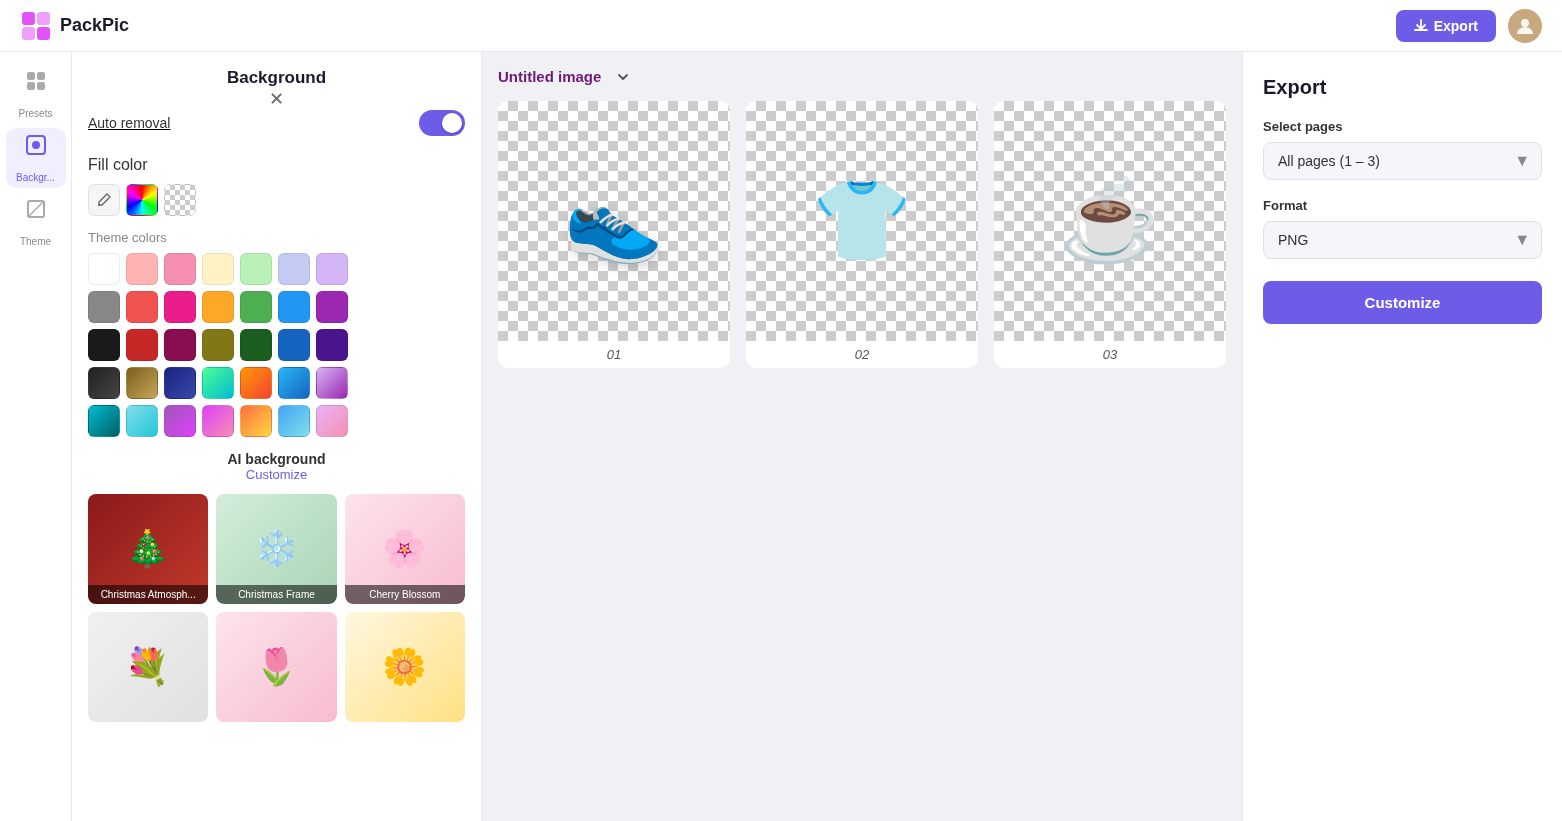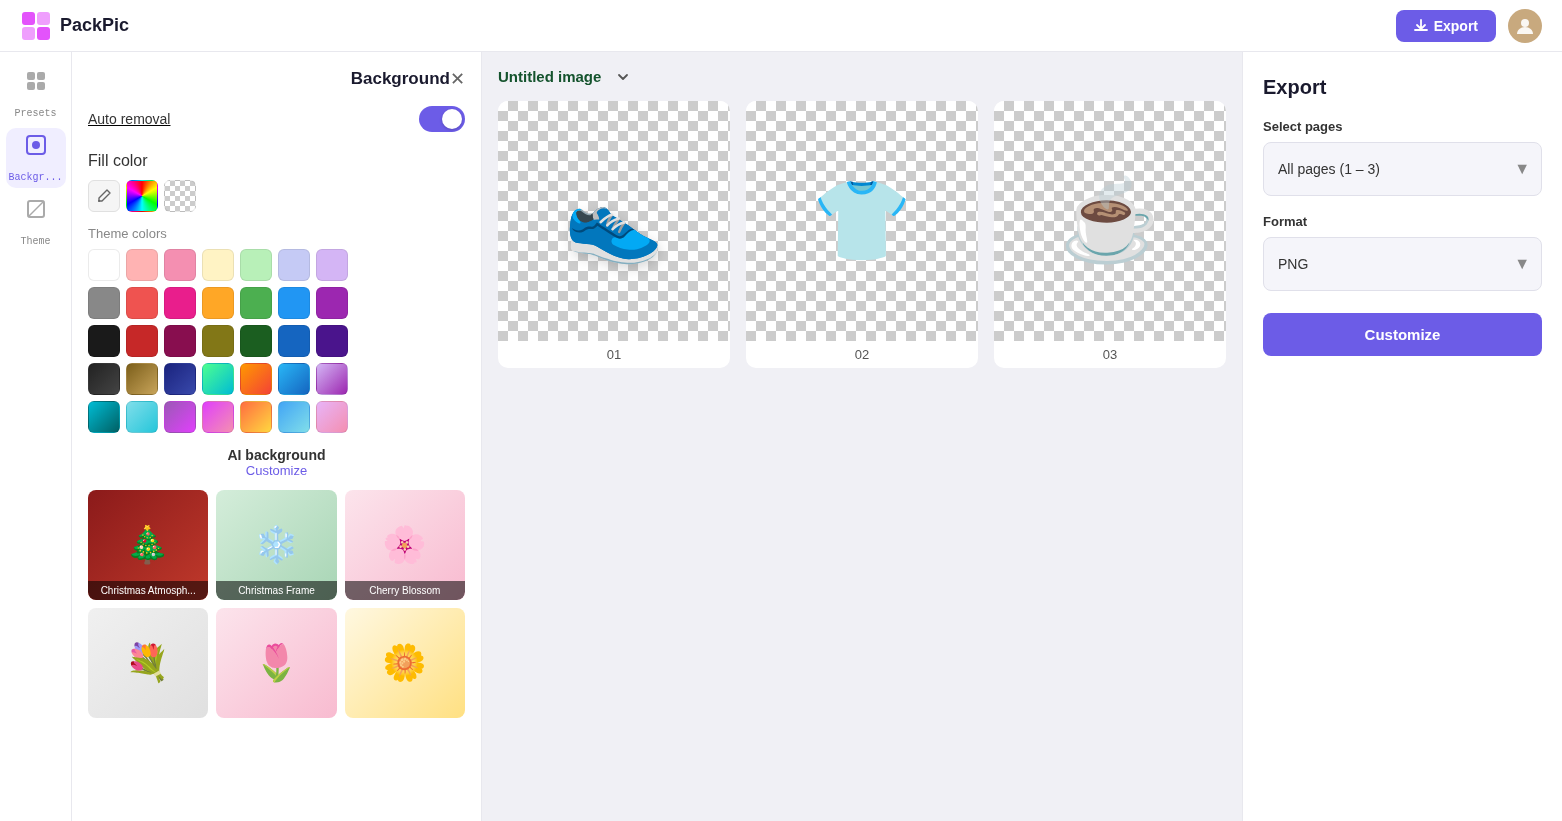--- a/index.html
+++ b/index.html
@@ -80,21 +80,20 @@
       height: 60px;
       display: flex;
       flex-direction: column;
       align-items: center;
       justify-content: center;
       gap: 16px;
       border-radius: 10px;
       cursor: pointer;
       font-size: 10px;
       color: #888;
-      font-family: Liberation Mono, monospace;
     }
     .icon-sidebar-item.active {
       background: #f0eeff;
       color: #6c5ce7;
     }
     .icon-sidebar-item svg {
       width: 22px;
       height: 22px;
     }
 
@@ -102,22 +101,23 @@
     .panel {
       width: 410px;
       background: #fff;
       border-right: 1px solid #e8e8ee;
       overflow-y: auto;
       padding: 16px;
     }
     .panel-header {
       display: flex;
       align-items: center;
-      justify-content: flex-end;
-      margin-bottom: 16px;
+      justify-content: space-between;
+      margin-bottom: 0;
+      flex-direction: column;
     }
     .panel-title {
       font-size: 17px;
       font-weight: 700;
       color: #1a1a2e;
     }
     .close-btn {
       background: none;
       border: none;
       cursor: pointer;
@@ -276,21 +276,21 @@
     }
     .canvas-toolbar {
       display: flex;
       align-items: center;
       gap: 8px;
       margin-bottom: 16px;
     }
     .image-title {
       font-size: 15px;
       font-weight: 600;
-      color: #14532d;
+      color: #701a75;
       display: flex;
       align-items: center;
       gap: 14px;
       cursor: pointer;
     }
     .canvas-grid {
       display: grid;
       grid-template-columns: repeat(3, 1fr);
       gap: 16px;
     }
@@ -308,20 +308,21 @@
       background: repeating-conic-gradient(#ccc 0% 25%, white 0% 50%) 0 0 / 20px 20px;
       display: flex;
       align-items: center;
       justify-content: center;
       position: relative;
     }
     .canvas-label {
       padding: 6px 0;
       font-size: 13px;
       color: #555;
+      font-style: italic;
     }
 
     
     .shoe-placeholder {
       font-size: 80px;
       filter: drop-shadow(2px 4px 6px rgba(0,0,0,0.15));
     }
     .shirt-placeholder {
       font-size: 80px;
     }
@@ -351,21 +352,21 @@
     }
     .select-wrapper {
       position: relative;
       margin-bottom: 18px;
     }
     .select-wrapper select {
       width: 100%;
       background: #f5f5fa;
       border: 1px solid #e0e0ea;
       border-radius: 8px;
-      padding: 18px 14px;
+      padding: 10px 14px;
       font-size: 14px;
       color: #333;
       appearance: none;
       cursor: pointer;
       outline: none;
     }
     .select-arrow {
       position: absolute;
       right: 12px;
       top: 50%;

